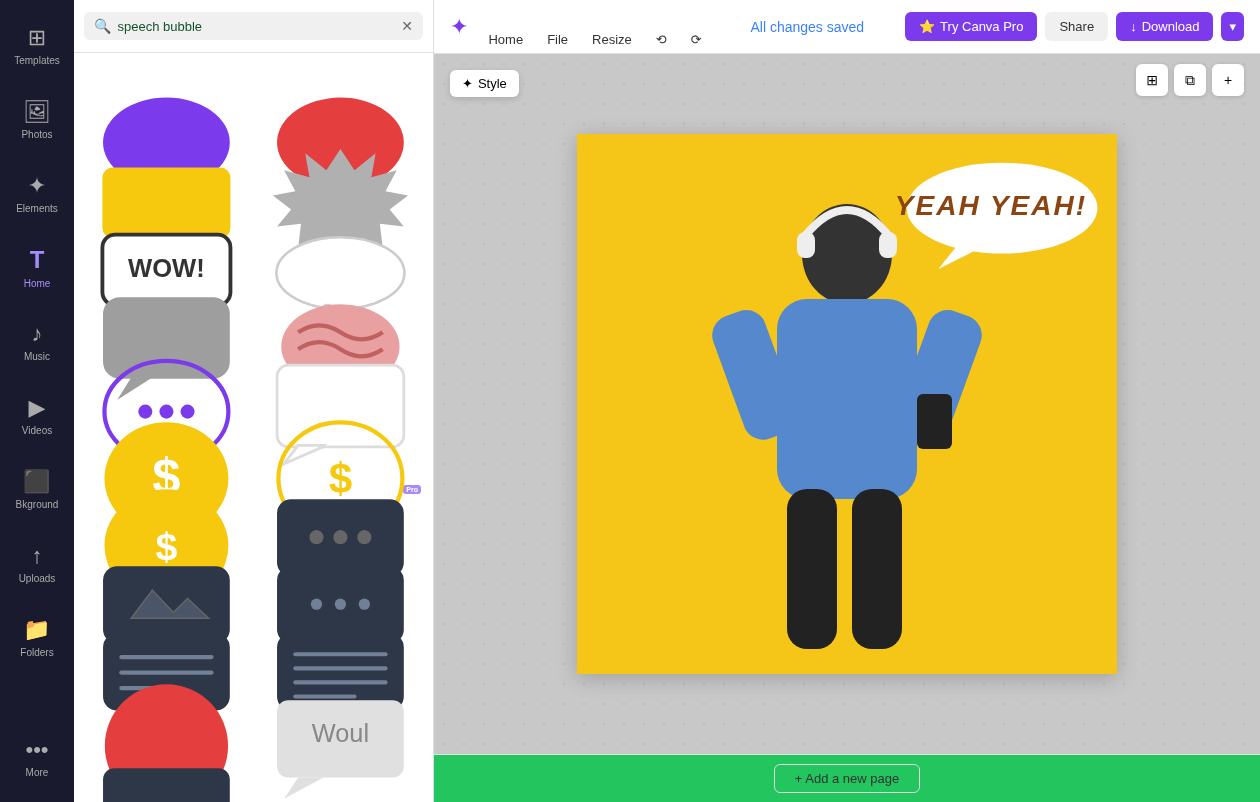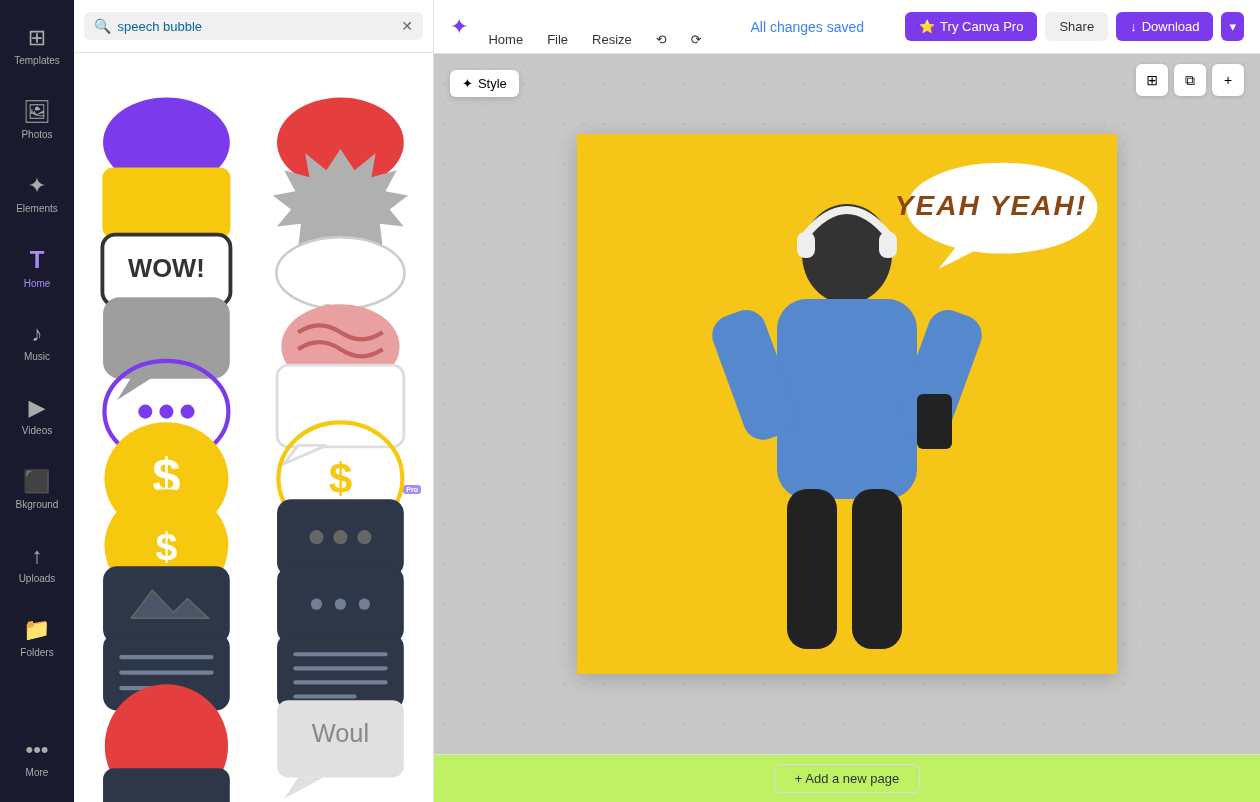--- a/index.html
+++ b/index.html
@@ -63,21 +63,21 @@
       border-radius: 6px;
       padding: 6px 10px;
       gap: 6px;
     }
     .search-input-wrap input {
       border: none;
       background: transparent;
       outline: none;
       font-size: 13px;
       width: 100%;
-      color: #0369a1;
+      color: #14532d;
     }
     .search-icon-inner { color: #666; font-size: 14px; }
     .clear-btn { color: #666; cursor: pointer; font-size: 14px; background: none; border: none; }
 
     
     .grid-container {
       flex: 1;
       overflow-y: auto;
       padding: 8px;
       display: grid;
@@ -208,21 +208,21 @@
       cursor: pointer;
       box-shadow: 0 2px 6px rgba(0,0,0,0.15);
       display: flex;
       align-items: center;
       gap: 5px;
     }
 
     
     .bottom-bar {
       height: 48px;
-      background: #bef264;
+      background: #22c55e;
       display: flex;
       align-items: center;
       justify-content: center;
       gap: 16px;
       border-top: 1px solid #e0e0e0;
     }
     .add-page-btn {
       background: none;
       border: 1px solid #ddd;
       padding: 6px 20px;

